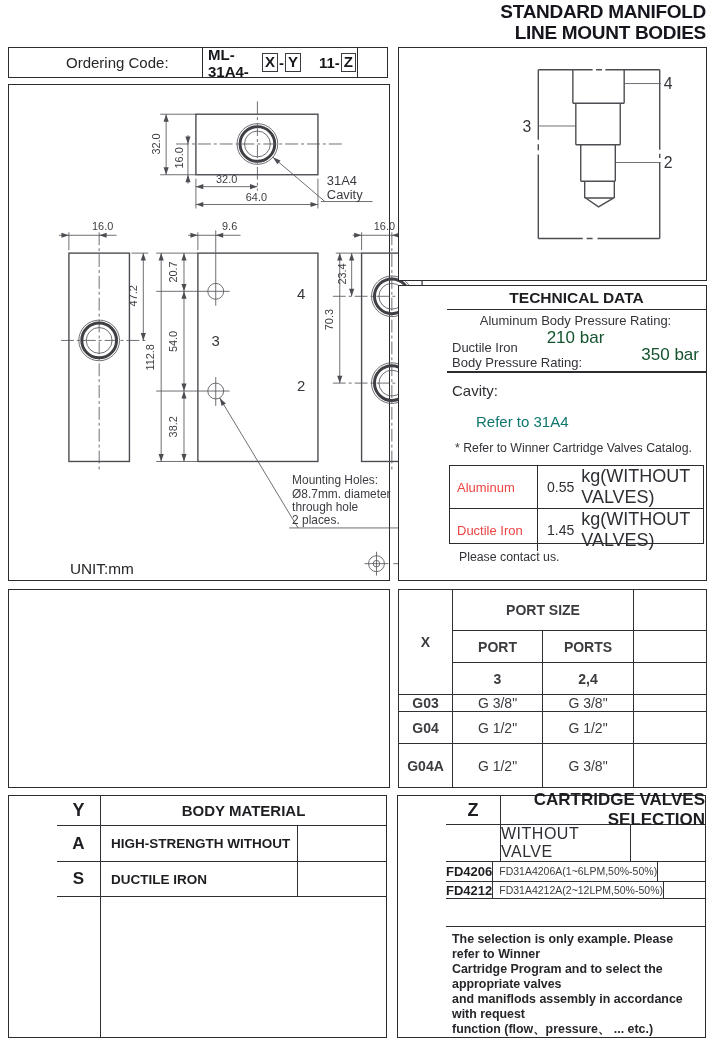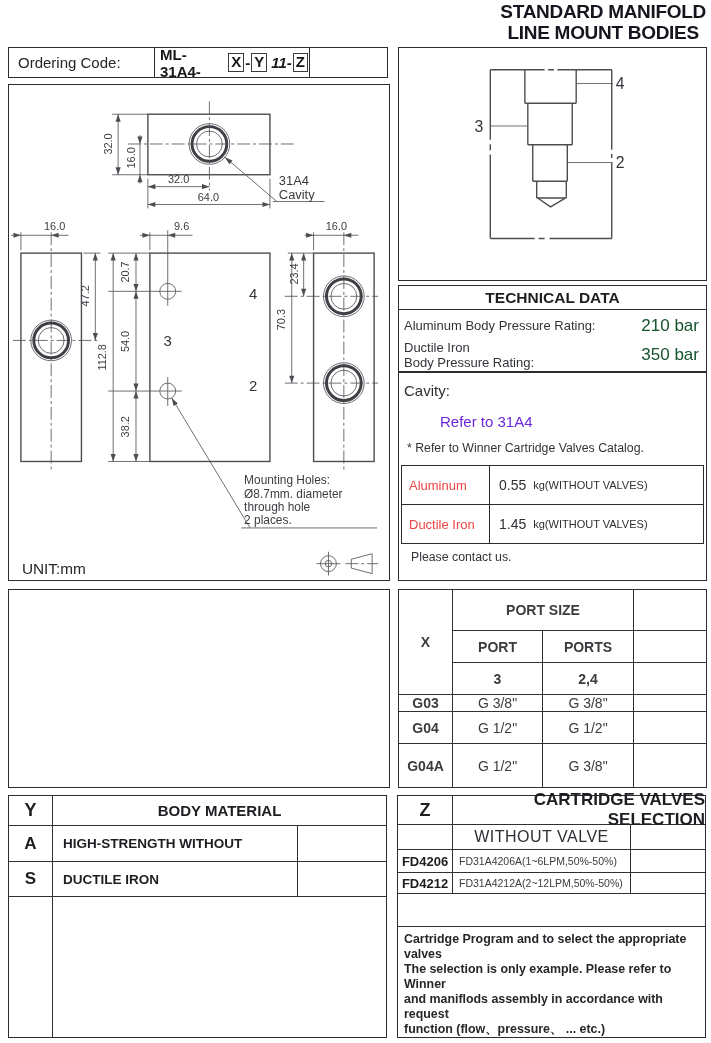--- a/index.html
+++ b/index.html
@@ -2,32 +2,32 @@
 <html><head>
 <meta charset="utf-8">
 <style>
   * { margin:0; padding:0; box-sizing:border-box; }
   html,body { background:#fff; }
   body {
     width:711px; height:1043px; position:relative; overflow:hidden;
     font-family:"Liberation Sans", sans-serif; color:#1d1d22;
   }
   .abs { position:absolute; }
-  .box { border:1.6px solid #2b2b30; background:#fff; }
-
-  
-  .title-block { top:1px; right:5px; text-align:center; }
+  .box { border:1.6px solid #2b2b30; background:#fff;padding-left:48px; }
+
+  
+  .title-block { top:1px; right:5px; text-align:right; }
   .title-block div { font-size:19px; font-weight:700; color:#15151d; line-height:21px; letter-spacing:-0.3px; }
 
   
   .ordering-box { left:8px; top:47px; width:380px; height:31px; display:flex; align-items:stretch; }
   .oc-label { width:146px; border-right:1.4px solid #2b2b30; display:flex; align-items:center; padding-left:9px; font-size:15px; color:#26262b; }
   .oc-code  { width:155px; border-right:1.4px solid #2b2b30; display:flex; align-items:center; padding-left:5px; font-size:15px; font-weight:700; color:#17171c; }
   .oc-box { display:inline-block; border:1.2px solid #3a3a40; padding:0 2px; margin:0 1px; line-height:1.1; }
-  .oc-mid { margin-left:3px;font-style:italic; }
+  .oc-mid { margin-left:17px; }
   .oc-rest { flex:1; }
 
   
   .drawing-box   { left:8px;   top:84px;  width:382px; height:497px; }
   .schematic-box { left:398px; top:47px;  width:309px; height:234px; }
   .technical-box { left:398px; top:285px; width:309px; height:296px; }
   .empty-box     { left:8px;   top:589px; width:382px; height:199px; }
   .port-wrap     { left:398px; top:589px; width:309px; height:199px; }
   .ym-table      { left:8px;   top:795px; width:379px; height:243px; display:flex; flex-direction:column; }
   .z-table       { left:397px; top:795px; width:309px; height:243px; display:flex; flex-direction:column; }
@@ -43,34 +43,34 @@
   .prt { font-size:15px; fill:#35353b; }
   .note-t { font-size:12px; fill:#3c3c42; }
   .unit-t { font-size:15.5px; fill:#26262b; }
   .cav-t { font-size:13px; fill:#3a3a40; }
   .sch-t { font-size:16px; fill:#35353b; }
 
   
   .td-title { height:24px; border-bottom:1.4px solid #2b2b30; display:flex; align-items:center; justify-content:center; font-size:15.5px; font-weight:700; }
   .td-ratings { height:63px; border-bottom:2px solid #2b2b30; padding:3px 7px 0 5px; }
   .td-row { display:flex; justify-content:space-between; align-items:center; }
-  .td-row1 { height:25px; }
+  .td-row1 { height:25px;flex-direction:column; }
   .td-row2 { height:33px; }
   .td-lab { font-size:13px; color:#33333a; line-height:15px; }
   .td-val { font-size:17px; color:#14532d; }
   .td-cavity { height:92px; padding:9px 6px 0 5px; }
   .td-cavlab { font-size:15px; color:#2e2e34; }
-  .td-refer { font-size:15px; color:#6d28d9; margin:14px 0 0 36px; }
+  .td-refer { font-size:15px; color:#0f766e; margin:14px 0 0 24px; }
   .td-cavnote { font-size:12.3px; color:#33333a; margin:11px 0 0 3px; }
   .td-weights { height:79px; margin:0 2px; border:1.6px solid #2b2b30; display:flex; flex-direction:column; }
   .tw-row { flex:1; display:flex; align-items:stretch; }
   .tw-row:first-child { border-bottom:1.4px solid #2b2b30; }
   .tw-mat { width:88px; border-right:1.4px solid #2b2b30; display:flex; align-items:center; padding-left:7px; font-size:13px; color:#ef4444; }
   .tw-val { flex:1; display:flex; align-items:center; padding-left:9px; font-size:14px; color:#2e2e34; }
-  .tw-unit { margin-left:7px; font-size:11px; }
+  .tw-unit { margin-left:7px; font-size:18px; }
   .td-note { padding:6px 6px 0 5px; font-size:12.3px; color:#33333a; line-height:14px; }
   .td-note .ind { padding-left:7px; }
 
   
   .port-wrap table { width:100%; height:100%; border-collapse:collapse; table-layout:fixed; }
   .port-wrap td { border:1.3px solid #2f2f35; text-align:center; vertical-align:middle; font-size:14px; color:#3b3b40; }
   .port-wrap table { border:1.6px solid #2b2b30; }
   .pt-x { font-size:18px; font-weight:700; color:#1d1d22; }
   .pt-size { font-size:15px; font-weight:700; color:#1d1d22; }
   .pt-h { font-size:14px; font-weight:700; color:#1d1d22; }
@@ -401,18 +401,18 @@
     <div class="z-desc">FD31A4206A(1~6LPM,50%-50%)</div>
     <div class="z-c3"></div>
   </div>
   <div class="z-row z-r2">
     <div class="z-code">FD4212</div>
     <div class="z-desc">FD31A4212A(2~12LPM,50%-50%)</div>
     <div class="z-c3"></div>
   </div>
   <div class="z-empty"></div>
   <div class="z-note">
+    <div>The selection is only example. Please refer to Winner</div>
     <div>Cartridge Program and to select the appropriate valves</div>
-    <div>The selection is only example. Please refer to Winner</div>
     <div>and maniflods assembly in accordance with request</div>
     <div>function (flow、pressure、 ... etc.)</div>
   </div>
 </div>
 
 </body></html>

